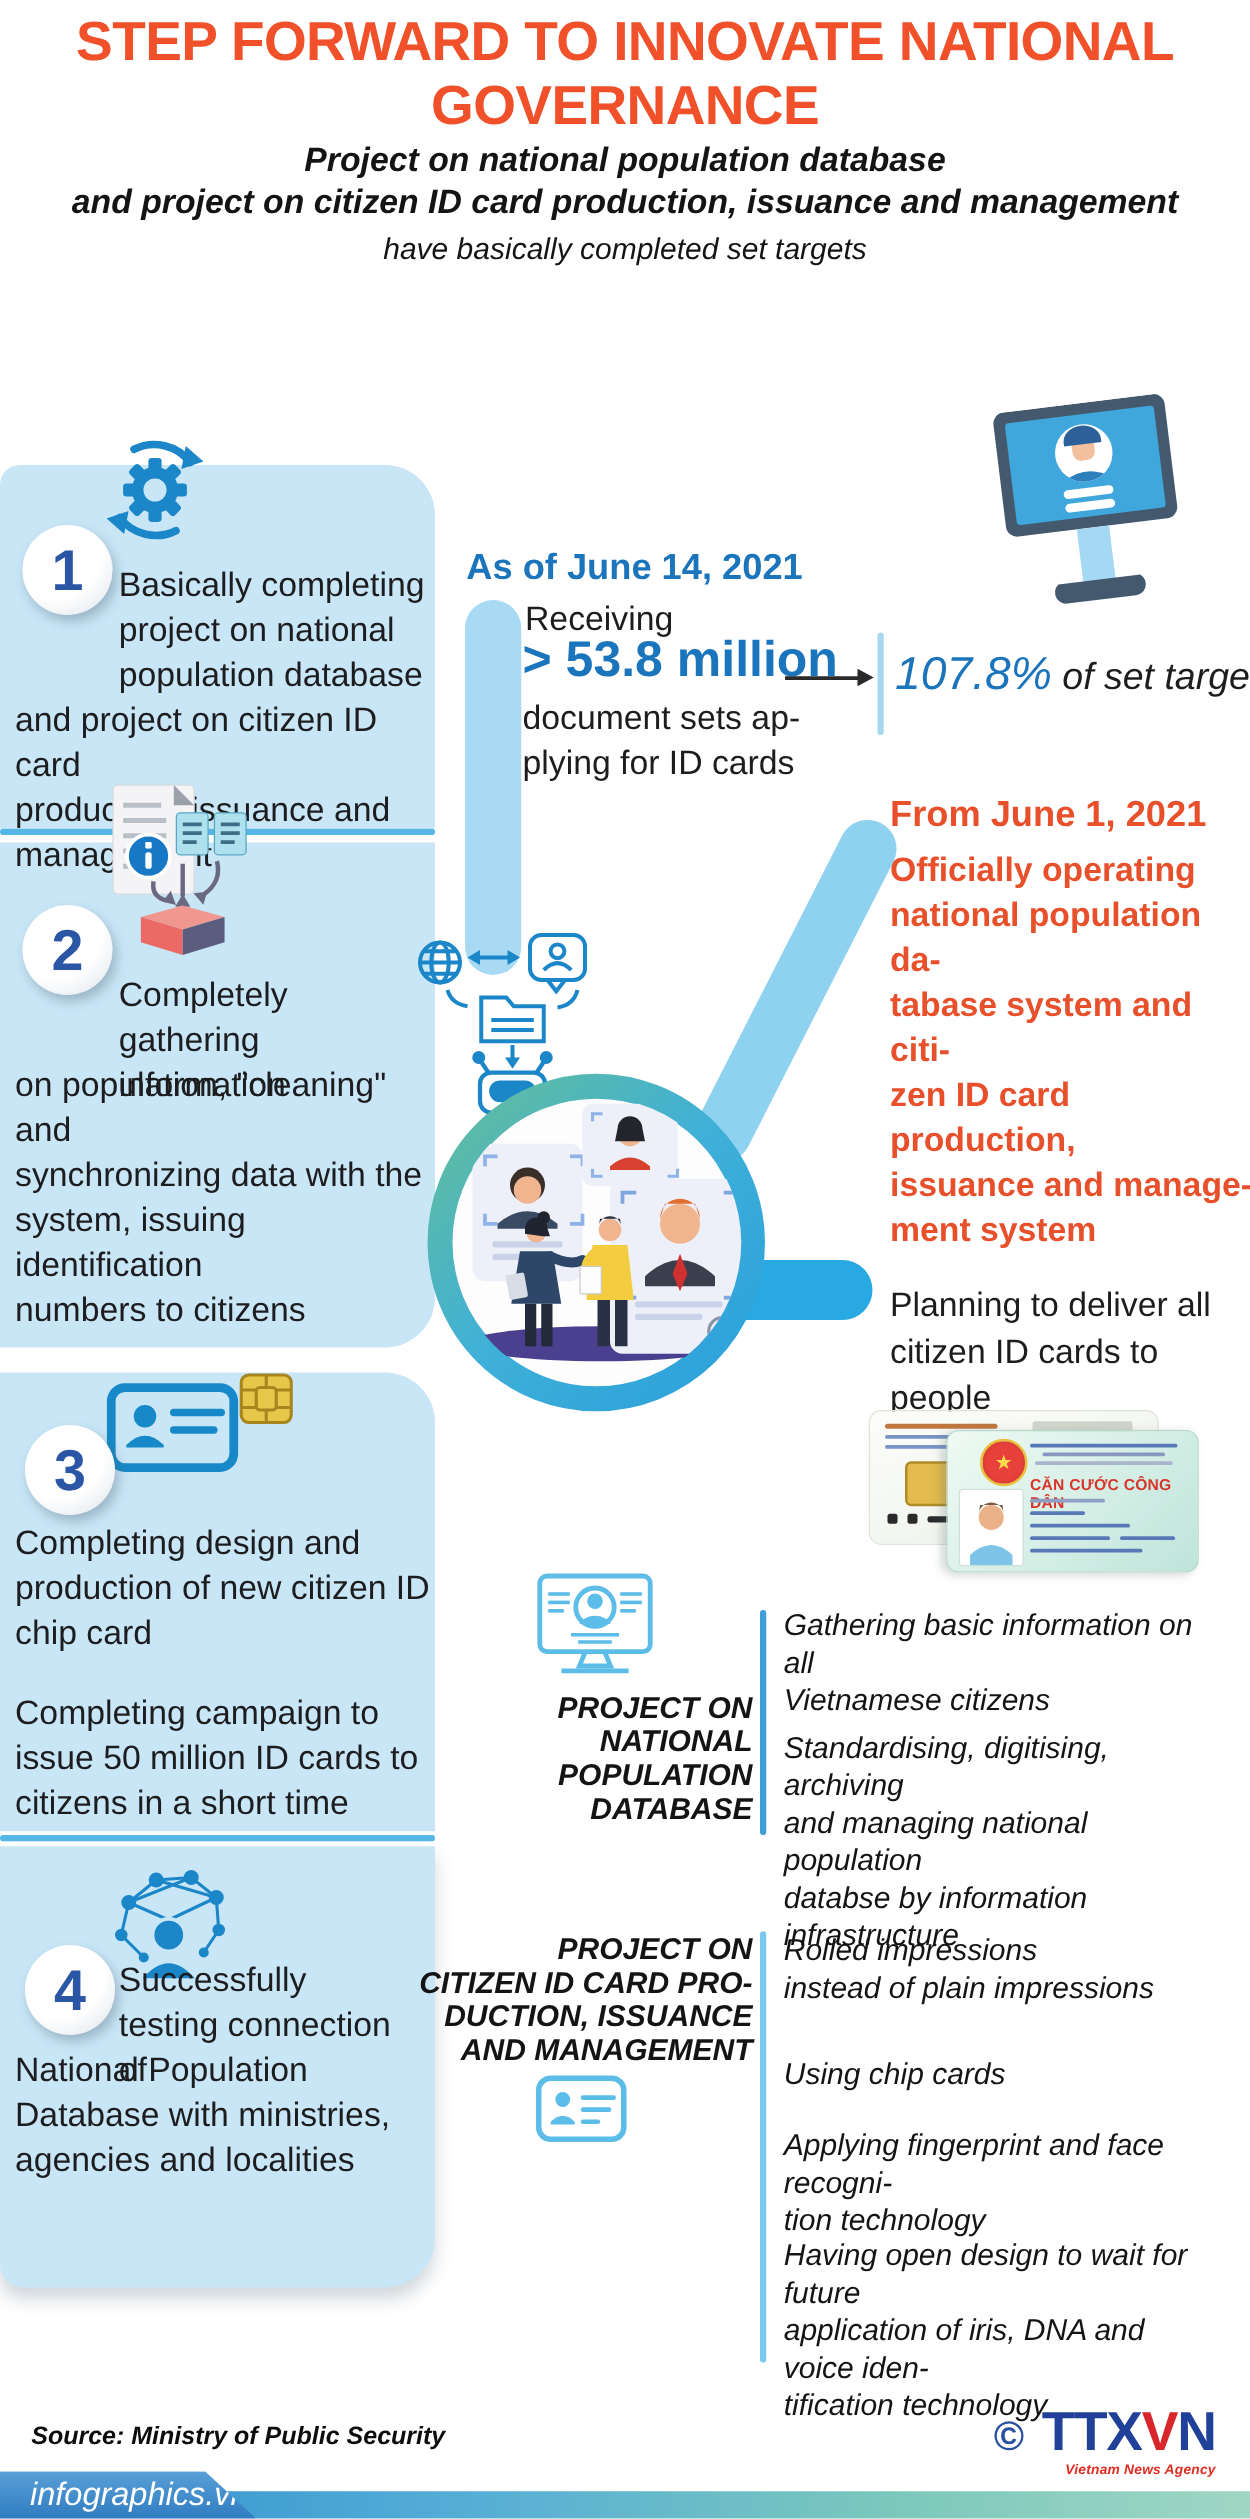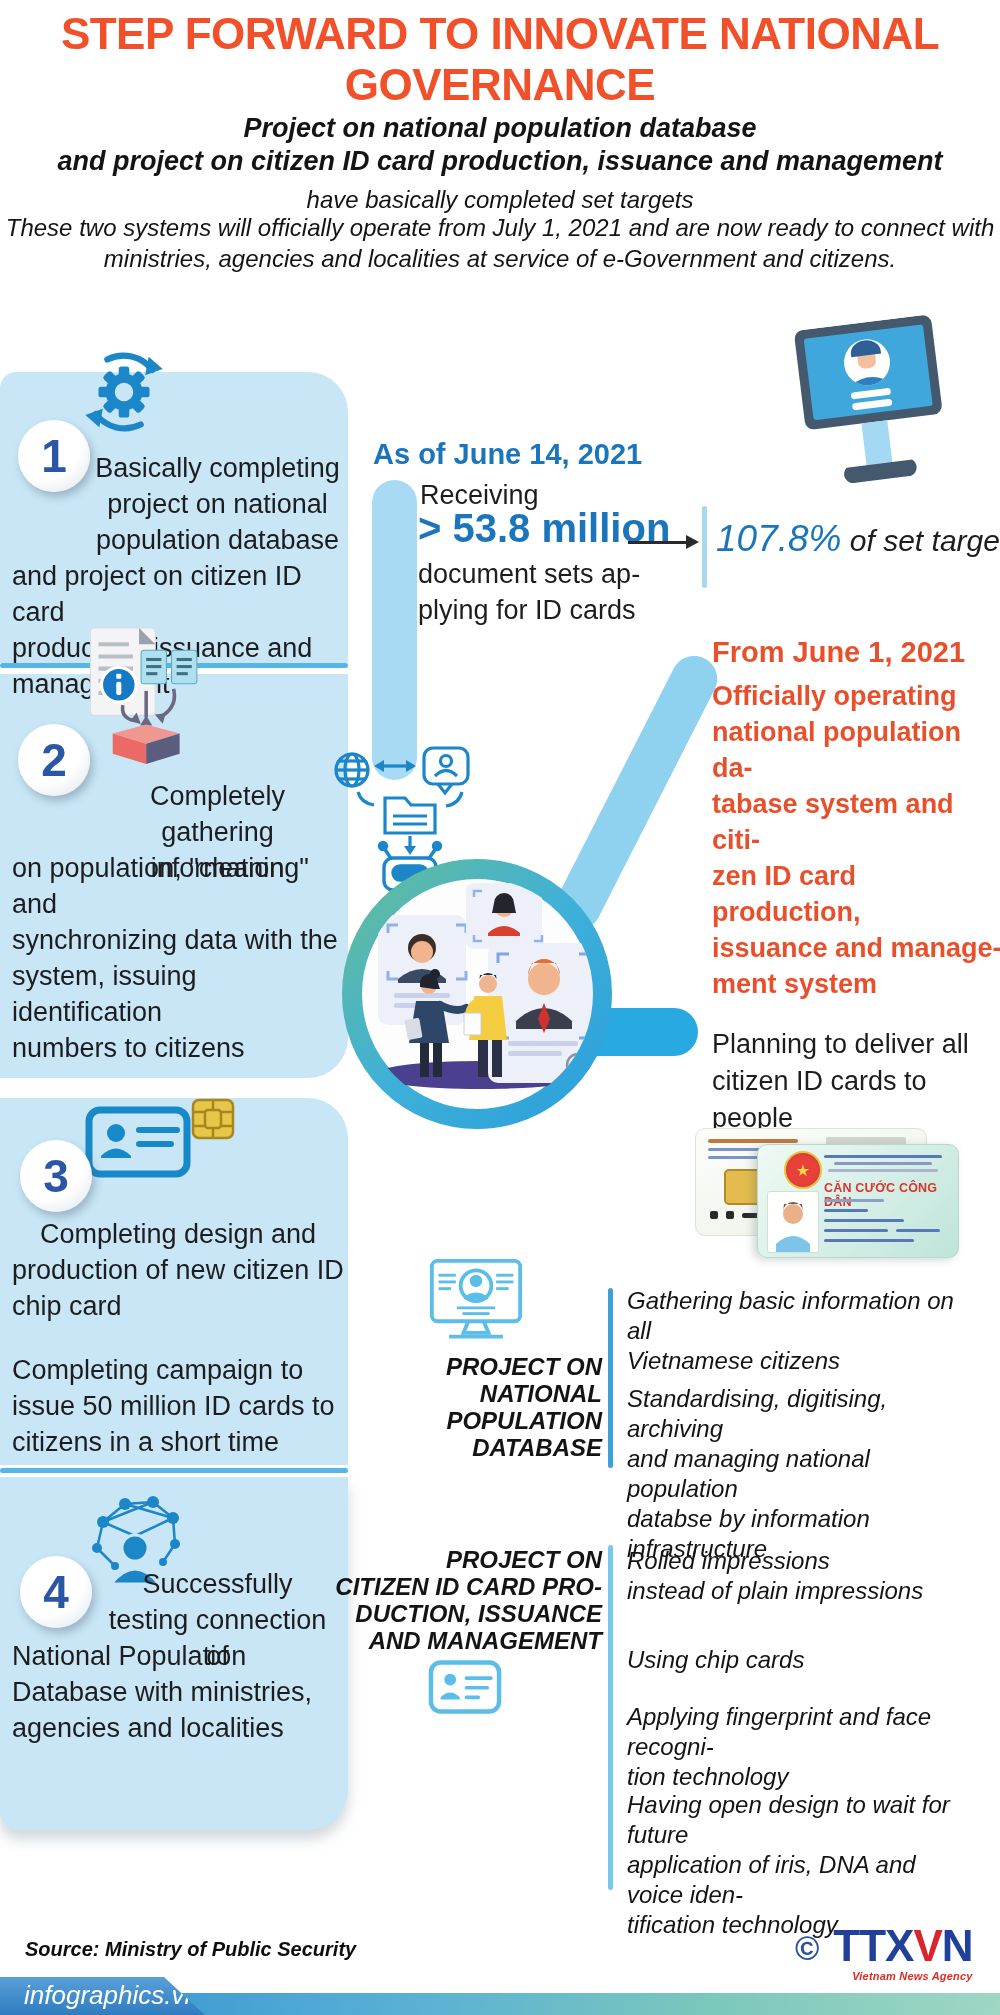--- a/index.html
+++ b/index.html
@@ -28,21 +28,21 @@
   .d1{top:663px;} .d2{top:1468px;}
 
   .numcircle{width:72px;height:72px;border-radius:50%;
     background:radial-gradient(circle at 36% 30%,#ffffff 55%,#e7ebf0 85%,#d8dee6);
     box-shadow:3px 5px 9px rgba(70,90,110,.35);
     display:flex;align-items:center;justify-content:center;
     font-size:46px;font-weight:bold;color:#2b55a5;}
   .c1{left:18px;top:420px;} .c2{left:18px;top:724px;} .c3{left:20px;top:1140px;} .c4{left:20px;top:1556px;}
 
   .step-txt{font-size:27px;line-height:36px;color:#1d1d1f;}
-  .indent{text-align:center;}
+  .indent{}
 
   
   .vpill{left:372px;top:480px;width:45px;height:300px;background:#a8daf4;border-radius:23px;}
   .diag{left:555px;top:884px;width:302px;height:46px;background:#8fd2f0;border-radius:23px;
         transform:rotate(-63deg);transform-origin:23px 23px;}
   .hpill{left:558px;top:1008px;width:140px;height:48px;background:#29a9e1;border-radius:24px;}
 
   
   .h-blue{color:#1b75bc;font-size:29px;font-weight:bold;}
   .h-orange{color:#e8502c;font-size:29px;font-weight:bold;}
@@ -100,22 +100,20 @@
 </style>
 </head>
 <body>
 
 <div class="stage">
 
   <div class="abs hero-title">STEP FORWARD TO INNOVATE NATIONAL GOVERNANCE</div>
   <div class="abs hero-sub-bold pre">Project on national population database
 and project on citizen ID card production, issuance and management</div>
   <div class="abs hero-sub-light">have basically completed set targets</div>
-  <div class="abs hero-desc pre">These two systems will officially operate from July 1, 2021 and are now ready to connect with
-ministries, agencies and localities at service of e-Government and citizens.</div>
 
   <div class="abs panel p1"></div>
   <div class="abs hdiv d1"></div>
   <div class="abs panel p2"></div>
   <div class="abs panel p3"></div>
   <div class="abs hdiv d2"></div>
   <div class="abs panel p4"></div>
 
   <svg class="abs" style="left:80px;top:348px;width:88px;height:88px;" viewBox="0 0 100 100">
     <g fill="none" stroke="#1b86c8" stroke-width="7" stroke-linecap="round">

